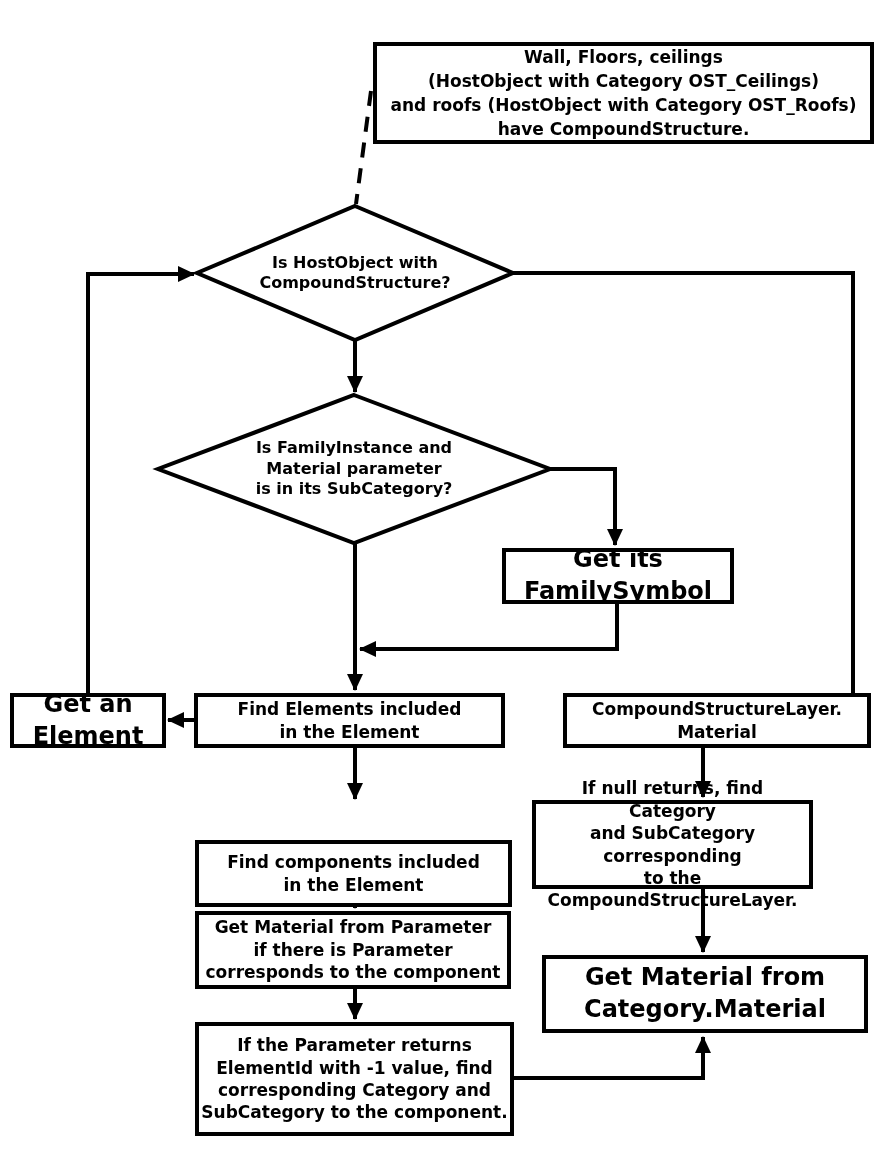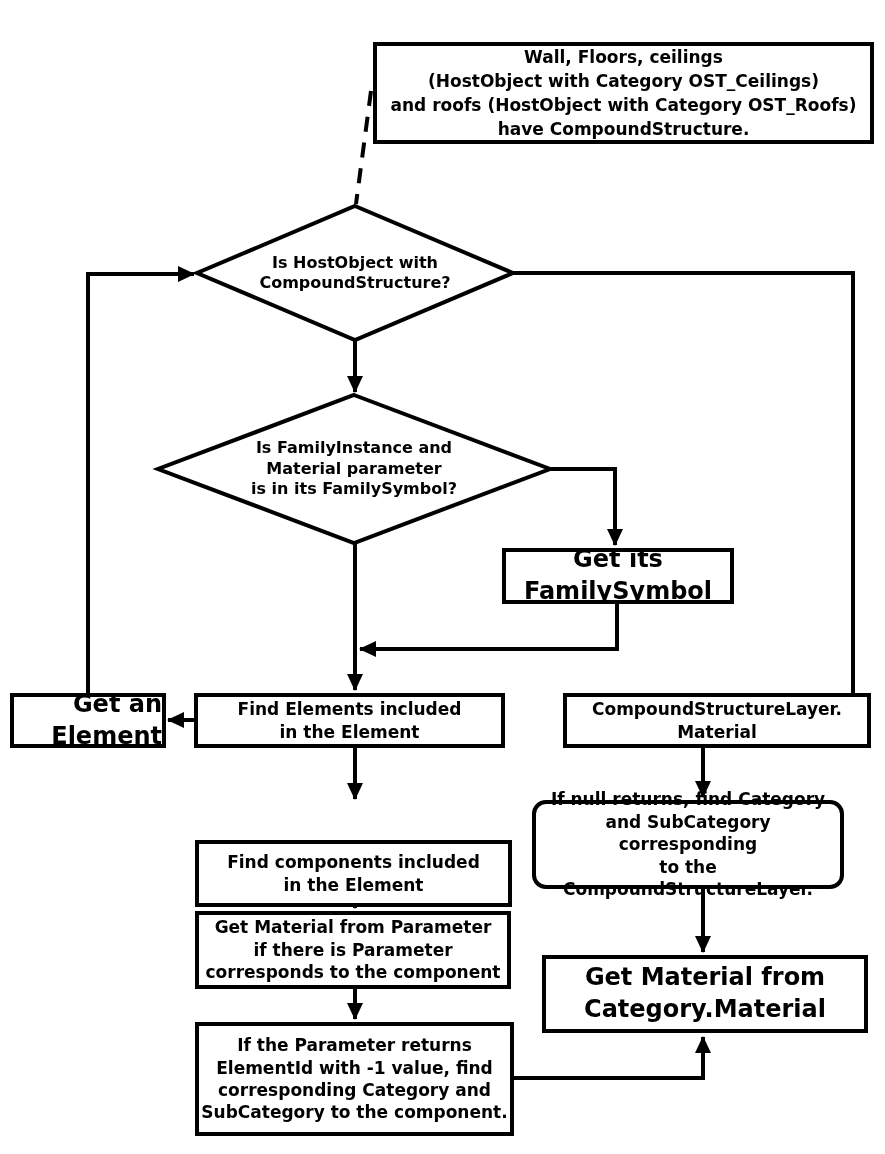--- a/index.html
+++ b/index.html
@@ -102,46 +102,46 @@
 (HostObject with Category OST_Ceilings)
 and roofs (HostObject with Category OST_Roofs)
 have CompoundStructure.</span>
   </div>
 
   <div class="diamond-label" style="left:225px; top:239px; width:260px; height:68px;">Is HostObject with
 CompoundStructure?</div>
 
   <div class="diamond-label" style="left:224px; top:433px; width:260px; height:72px;">Is FamilyInstance and
 Material parameter
-is in its FamilySymbol?</div>
+is in its SubCategory?</div>
 
   <div class="node fs18" style="left:502px; top:548px; width:232px; height:56px;">
     <span>Get its FamilySymbol</span>
   </div>
 
-  <div class="node fs18" style="left:10px; top:693px; width:156px; height:55px;text-align:right;">
+  <div class="node fs18" style="left:10px; top:693px; width:156px; height:55px;">
     <span>Get an Element</span>
   </div>
 
   <div class="node" style="left:194px; top:693px; width:311px; height:55px;">
     <span>Find Elements included
 in the Element</span>
   </div>
 
   <div class="node" style="left:563px; top:693px; width:308px; height:55px;">
     <span>CompoundStructureLayer.
 Material</span>
   </div>
 
   <div class="node" style="left:195px; top:840px; width:317px; height:67px;">
     <span>Find components included
 in the Element</span>
   </div>
 
-  <div class="node" style="left:532px; top:800px; width:312px; height:89px;border-radius:14px;">
+  <div class="node" style="left:532px; top:800px; width:281px; height:89px;">
     <span>If null returns, find Category
 and SubCategory corresponding
 to the CompoundStructureLayer.</span>
   </div>
 
   <div class="node" style="left:195px; top:911px; width:316px; height:78px;">
     <span>Get Material from Parameter
 if there is Parameter
 corresponds to the component</span>
   </div>

